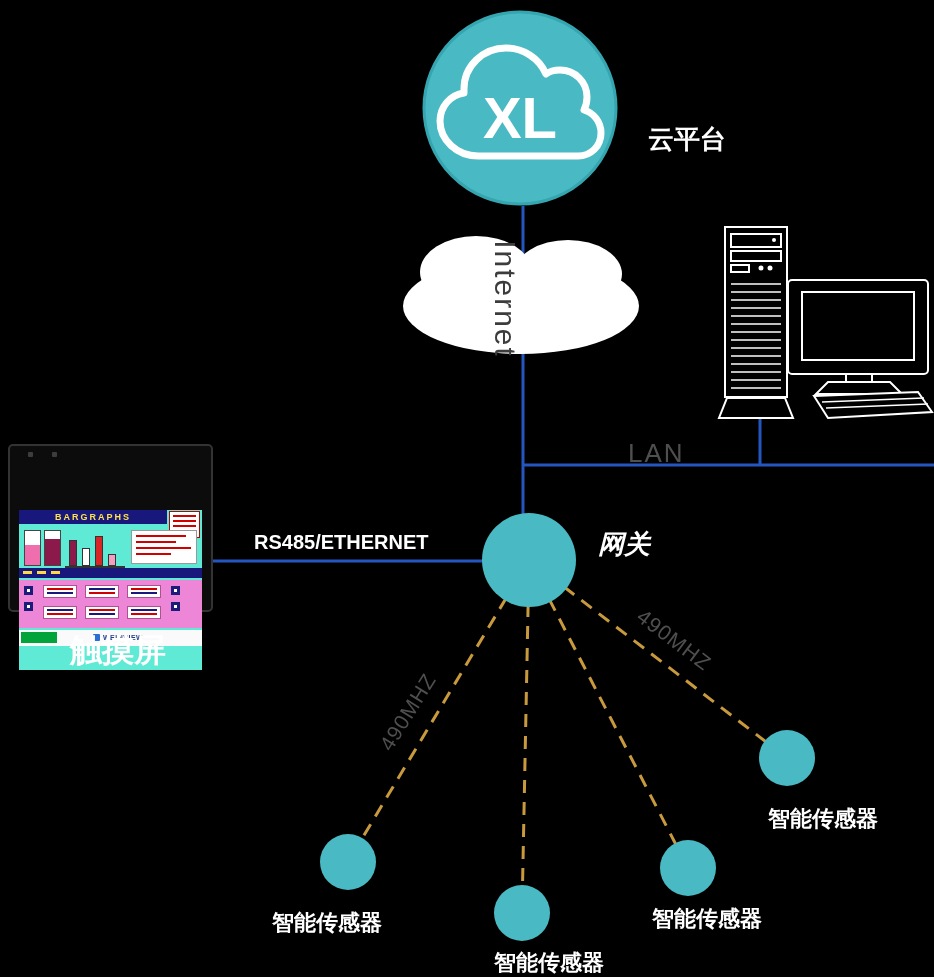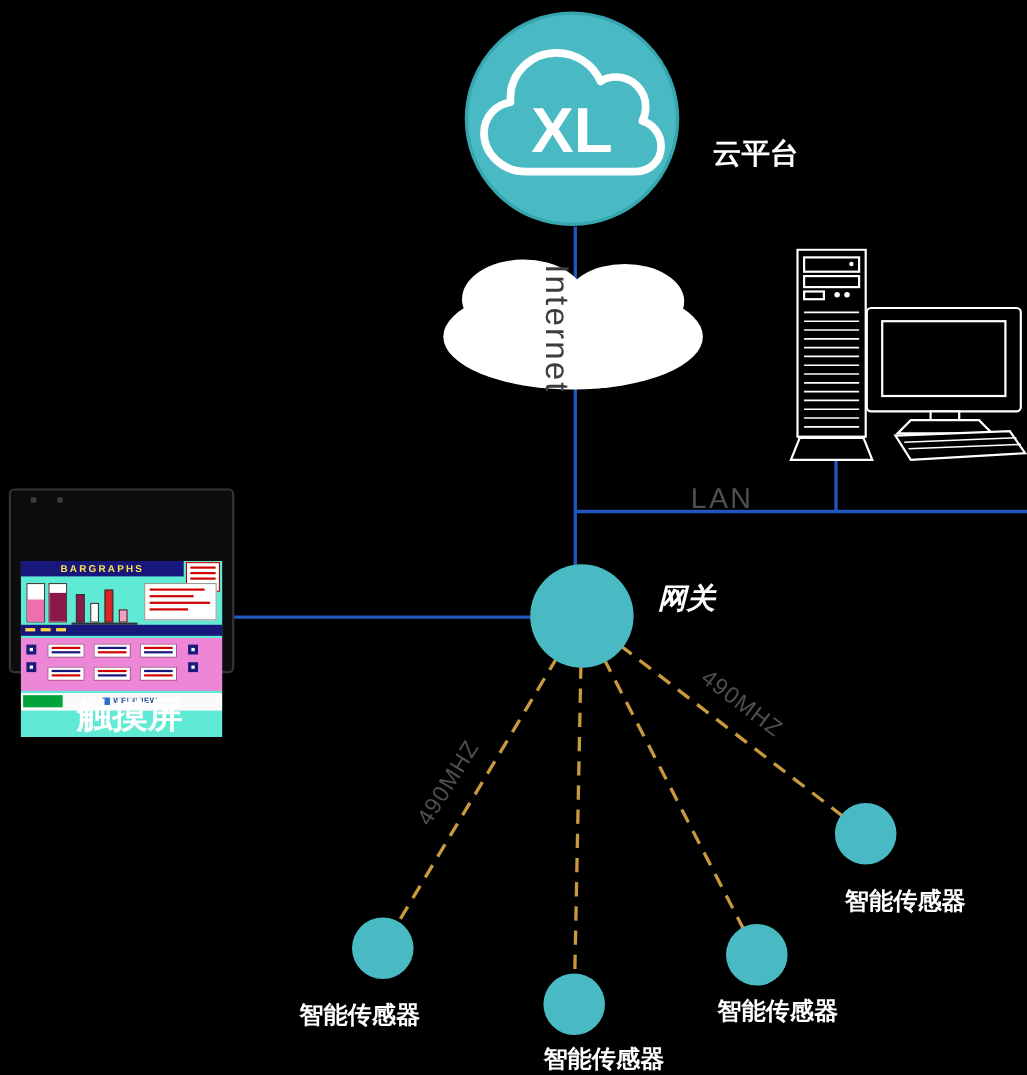--- a/index.html
+++ b/index.html
@@ -116,20 +116,21 @@
     <polygon points="28,118 132,114 146,134 42,140" fill="#000" stroke="#fff" stroke-width="2"></polygon>
     <line x1="36" y1="124" x2="138" y2="120" stroke="#fff" stroke-width="1.5"></line>
     <line x1="40" y1="130" x2="142" y2="126" stroke="#fff" stroke-width="1.5"></line>
   </svg>
 
   <div class="abs lbl-gray" style="left:628px;top:438px;font-size:26px;font-weight:normal;letter-spacing:2px;">LAN</div>
 
   <div class="node" style="left:482px;top:513px;width:94px;height:94px;"></div>
   <div class="abs lbl-white" style="left:598px;top:527px;font-size:26px;font-style:italic;">网关</div>
 
+  <div class="abs lbl-white" style="left:254px;top:531px;font-size:20px;">RS485/ETHERNET</div>
 
   <div class="hmi">
     <span class="hmi-dot" style="left:18px;"></span>
     <span class="hmi-dot" style="left:42px;"></span>
     <div class="hmi-screen">
       <div class="hmi-title">BARGRAPHS</div>
       <div class="hmi-legend">
           <i></i>
           <i></i>
           <i></i>

